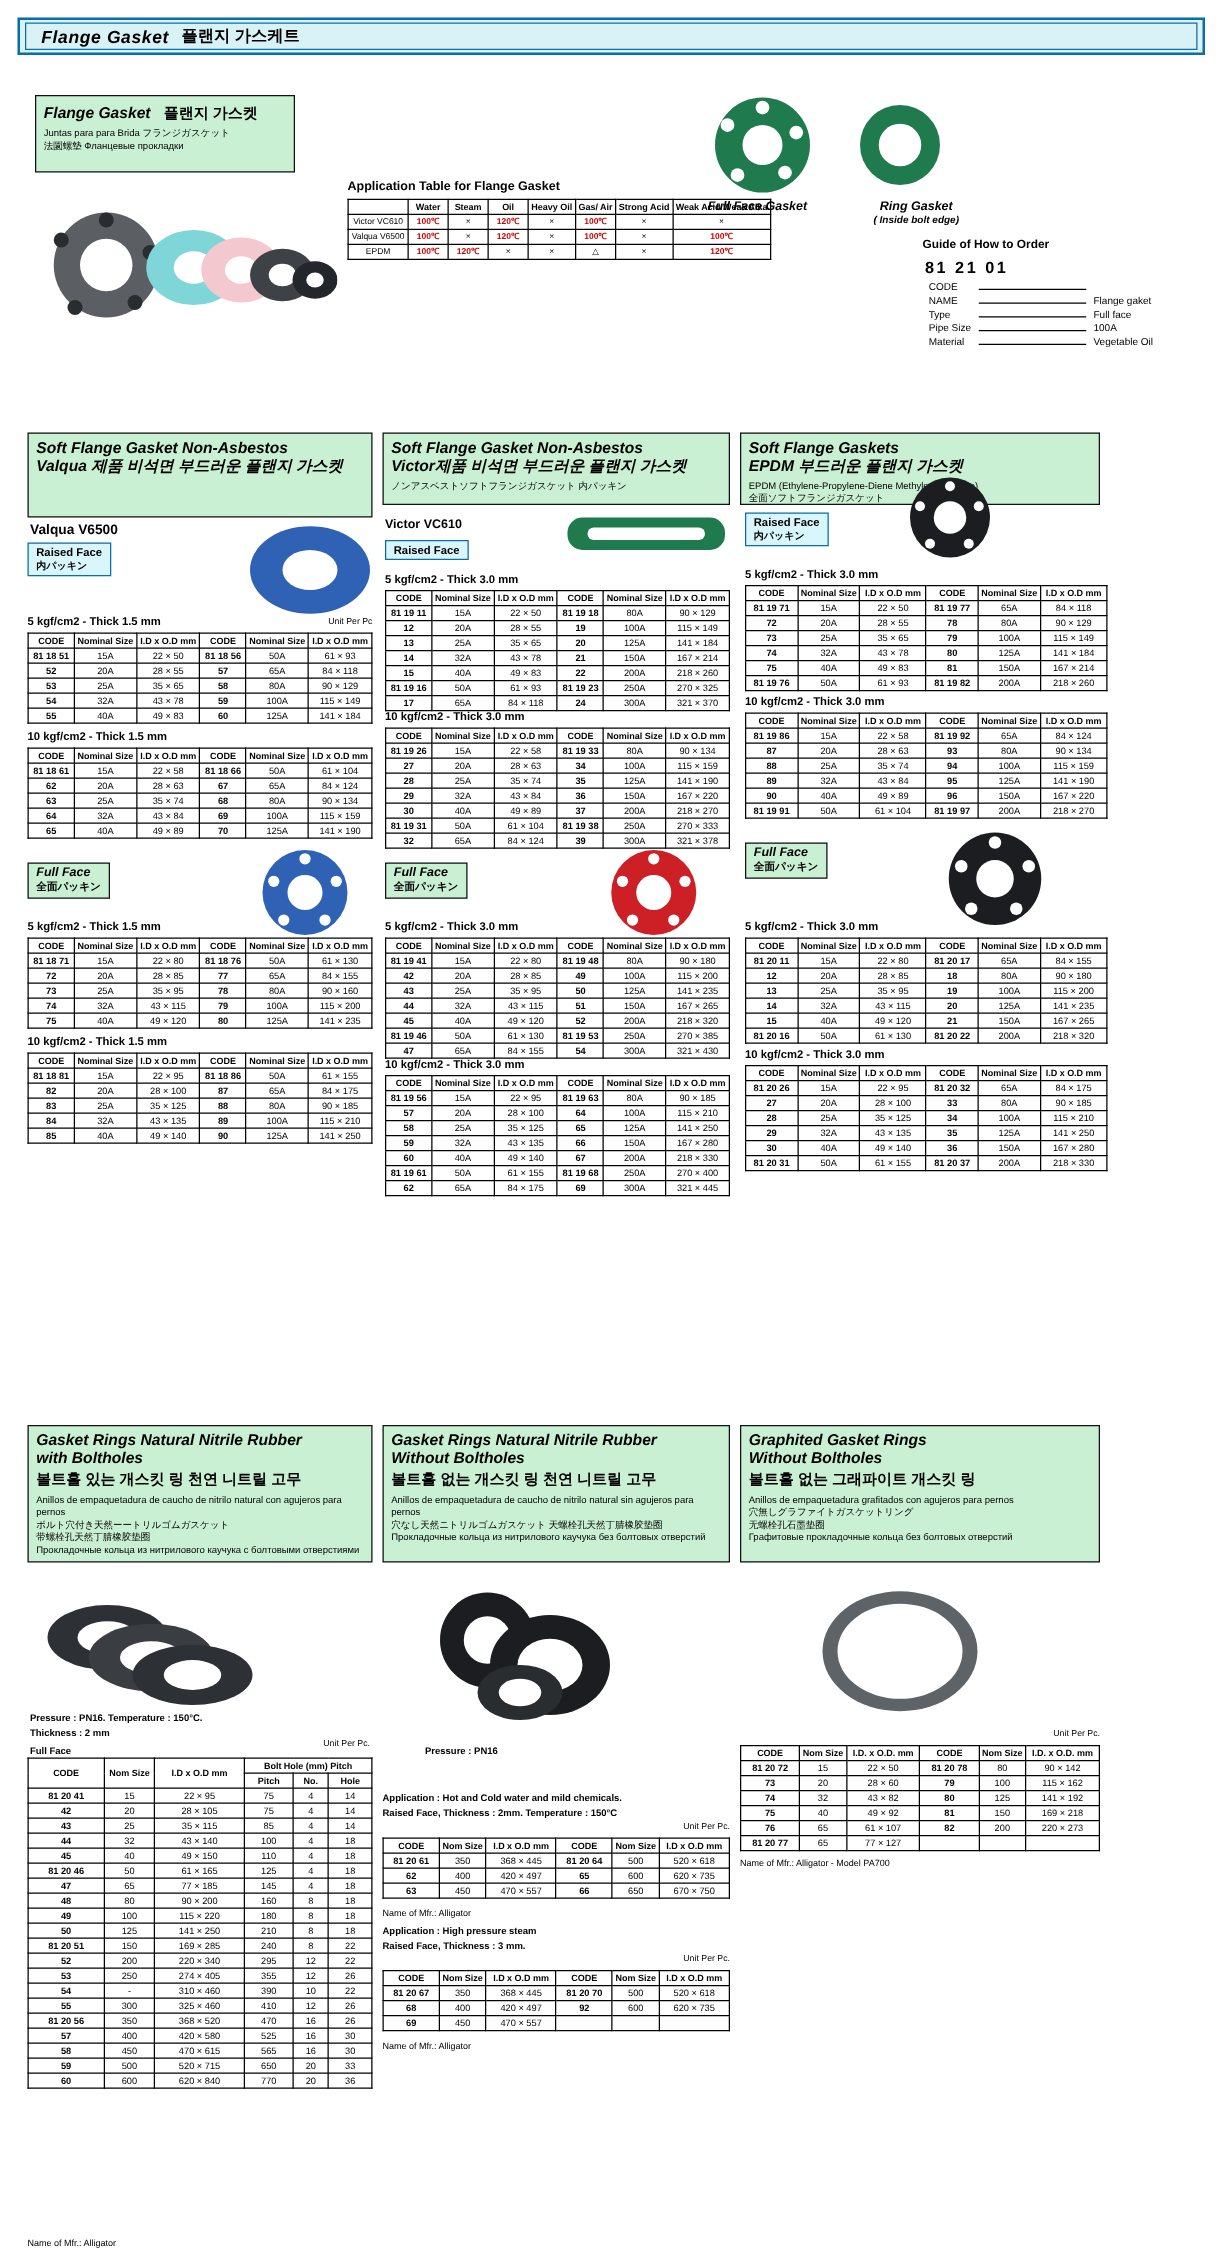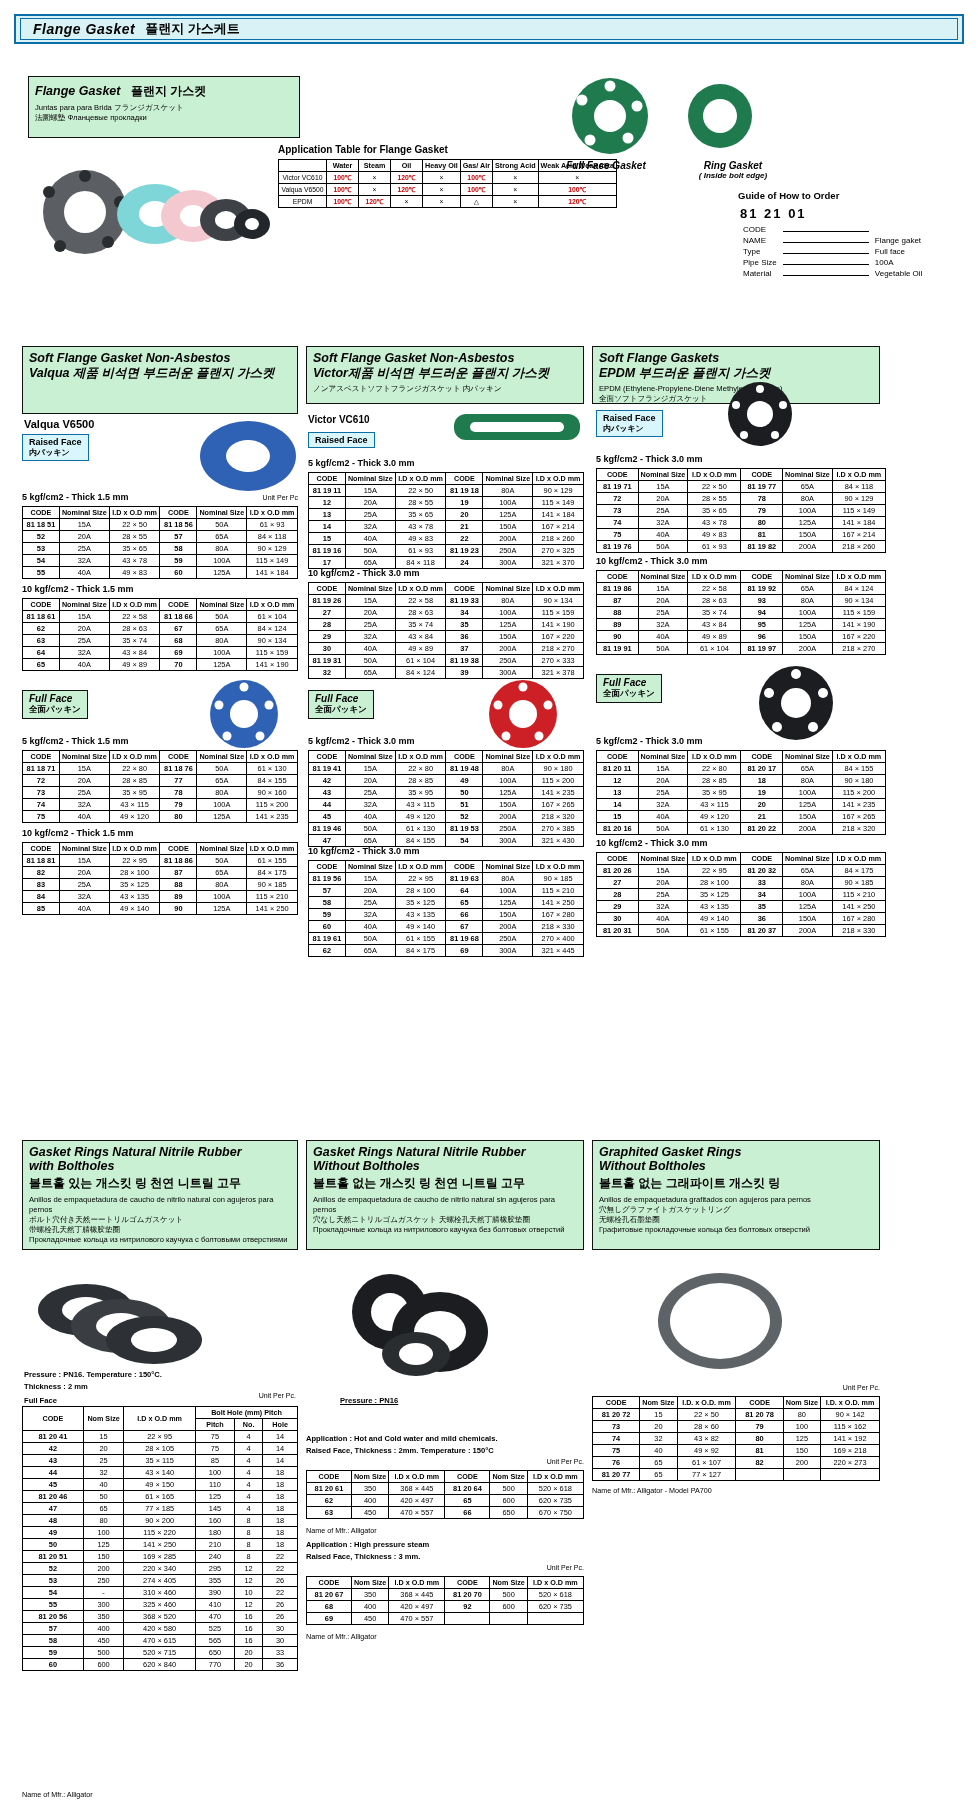--- a/index.html
+++ b/index.html
@@ -108,21 +108,21 @@
 
 <div class="page">
 
   <div class="title-bar">
     <div class="inner">
       <span class="t-en">Flange Gasket</span>
       <span class="t-kr">플랜지 가스케트</span>
     </div>
   </div>
 
-  <div class="abs greenbox" style="left:28px; top:62px; width:272px; height:62px;">
+  <div class="abs greenbox" style="left:28px; top:62px; width:208px; height:62px;">
     <div>
       <span class="gb-en">Flange Gasket</span>
       <span class="gb-kr" style="margin-left:6px;">플랜지 가스켓</span>
     </div>
     <div class="gb-sub" style="margin-top:3px;">
       <div>Juntas para para Brida    フランジガスケット</div>
       <div>法圜螺墊            Фланцевые прокладки</div>
     </div>
   </div>
 
@@ -1347,21 +1347,21 @@
           <td>600</td>
           <td>620 × 840</td>
           <td>770</td>
           <td>20</td>
           <td>36</td>
         </tr>
   </tbody>
     </table>
   <div class="abs note" style="left:22px; top:1776px;">Name of Mfr.: Alligator</div>
 
-  <div class="abs note-b" style="left:340px; top:1382px;text-decoration:underline;">Pressure : PN16</div>
+  <div class="abs note-b" style="left:340px; top:1382px;">Pressure : PN16</div>
   <div class="abs note-b" style="left:306px; top:1420px;">Application : Hot and Cold water and mild chemicals.</div>
   <div class="abs note-b" style="left:306px; top:1432px;">Raised Face, Thickness : 2mm. Temperature : 150°C</div>
   <div class="abs unit" style="left:486px; top:1444px; width:98px;">Unit Per Pc.</div>
 
   <table class="abs dt" style="left:306px; top:1456px; width:278px;">
     <tbody>
         <tr>
       <th style="width:48px;">CODE</th>
       <th style="width:36px;">Nom Size</th>
       <th style="width:58px;">I.D x O.D mm</th>

